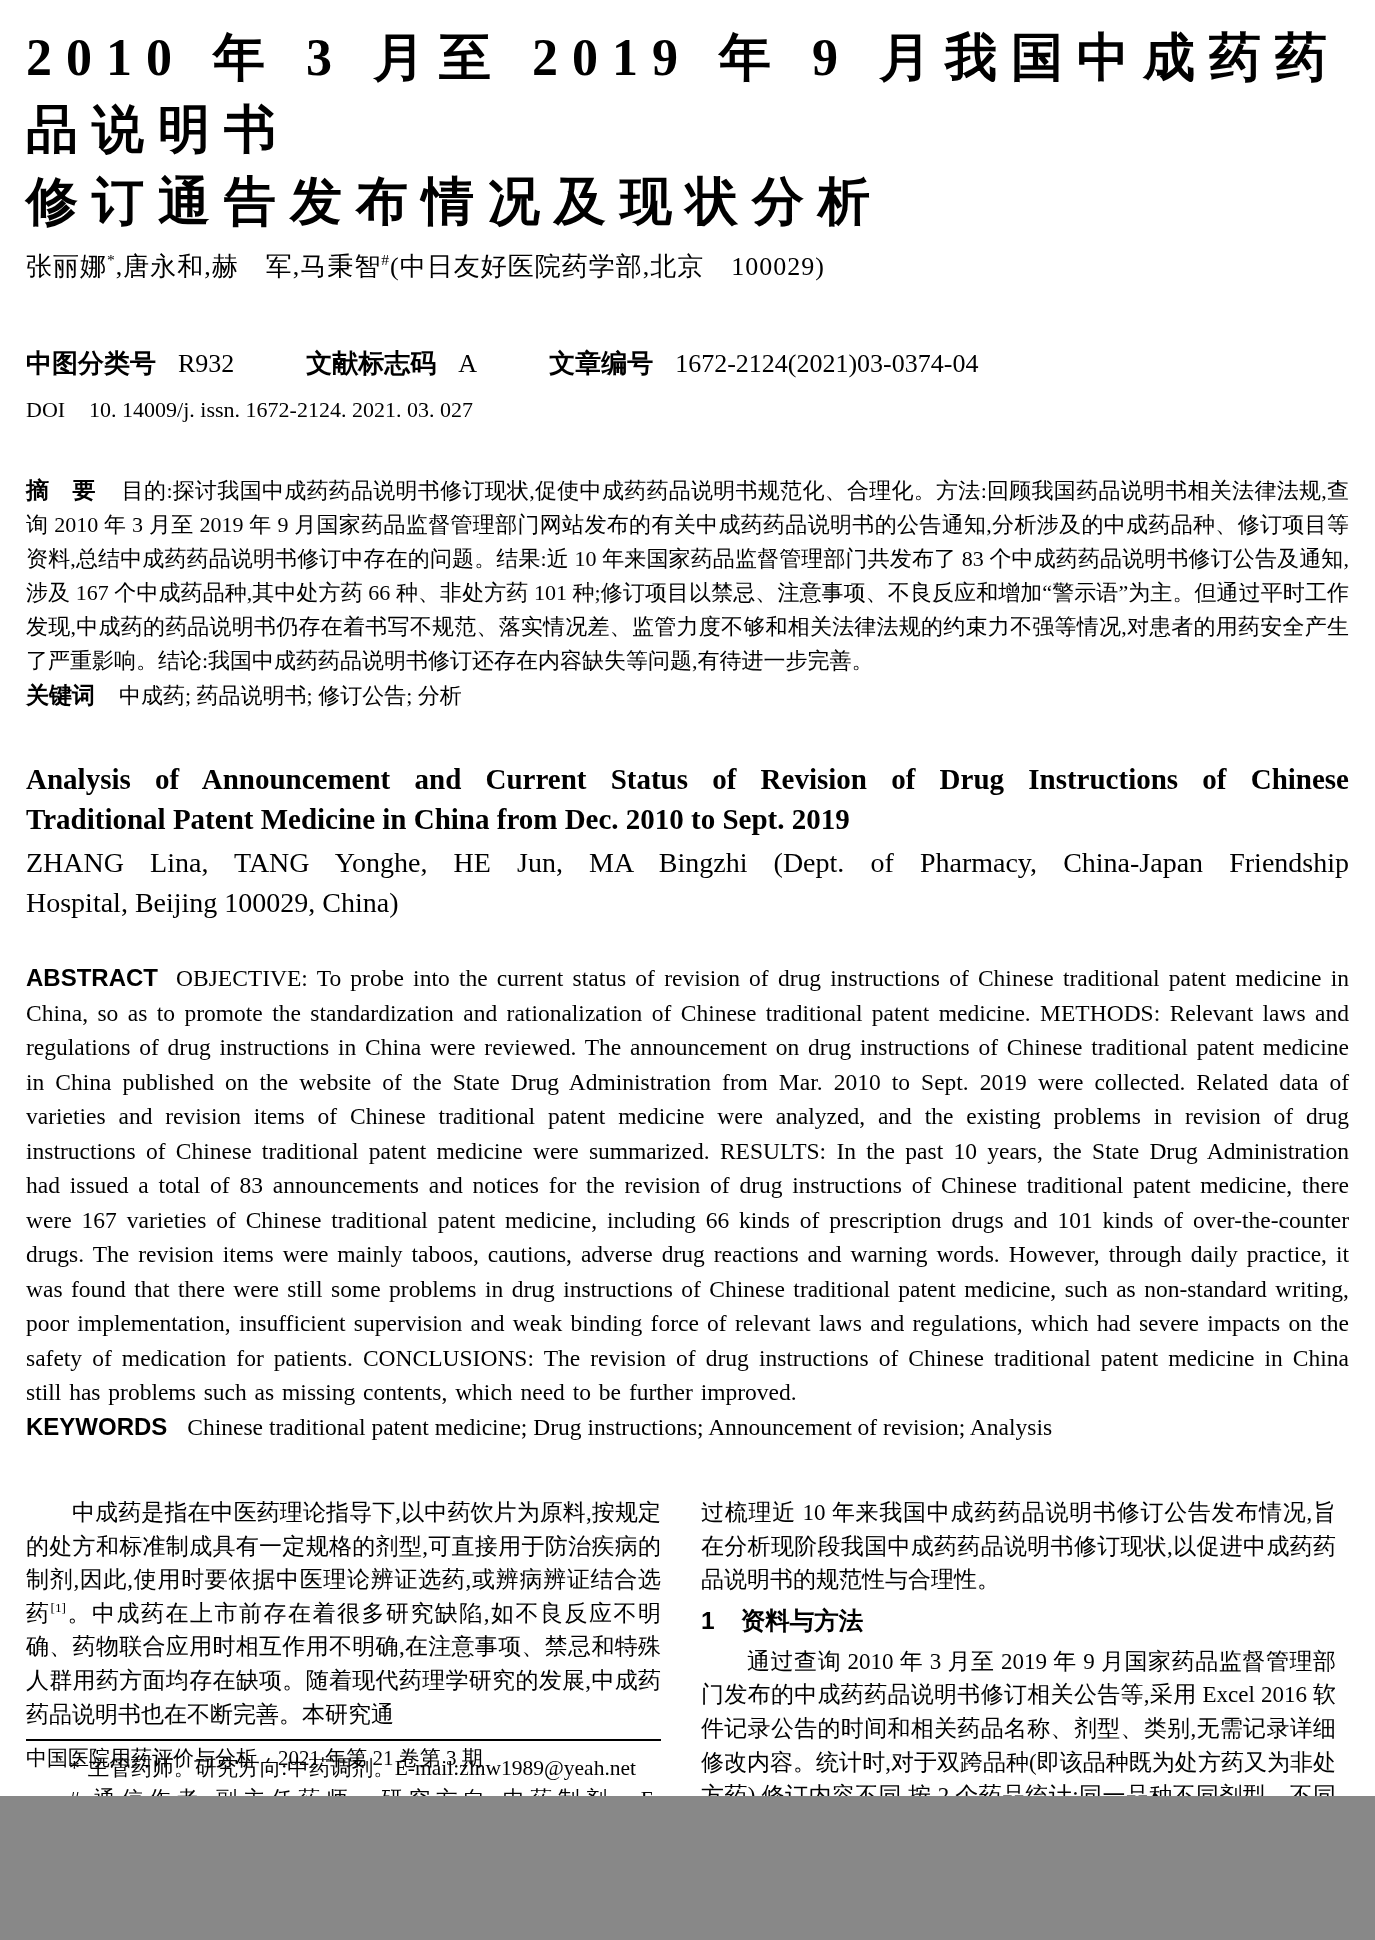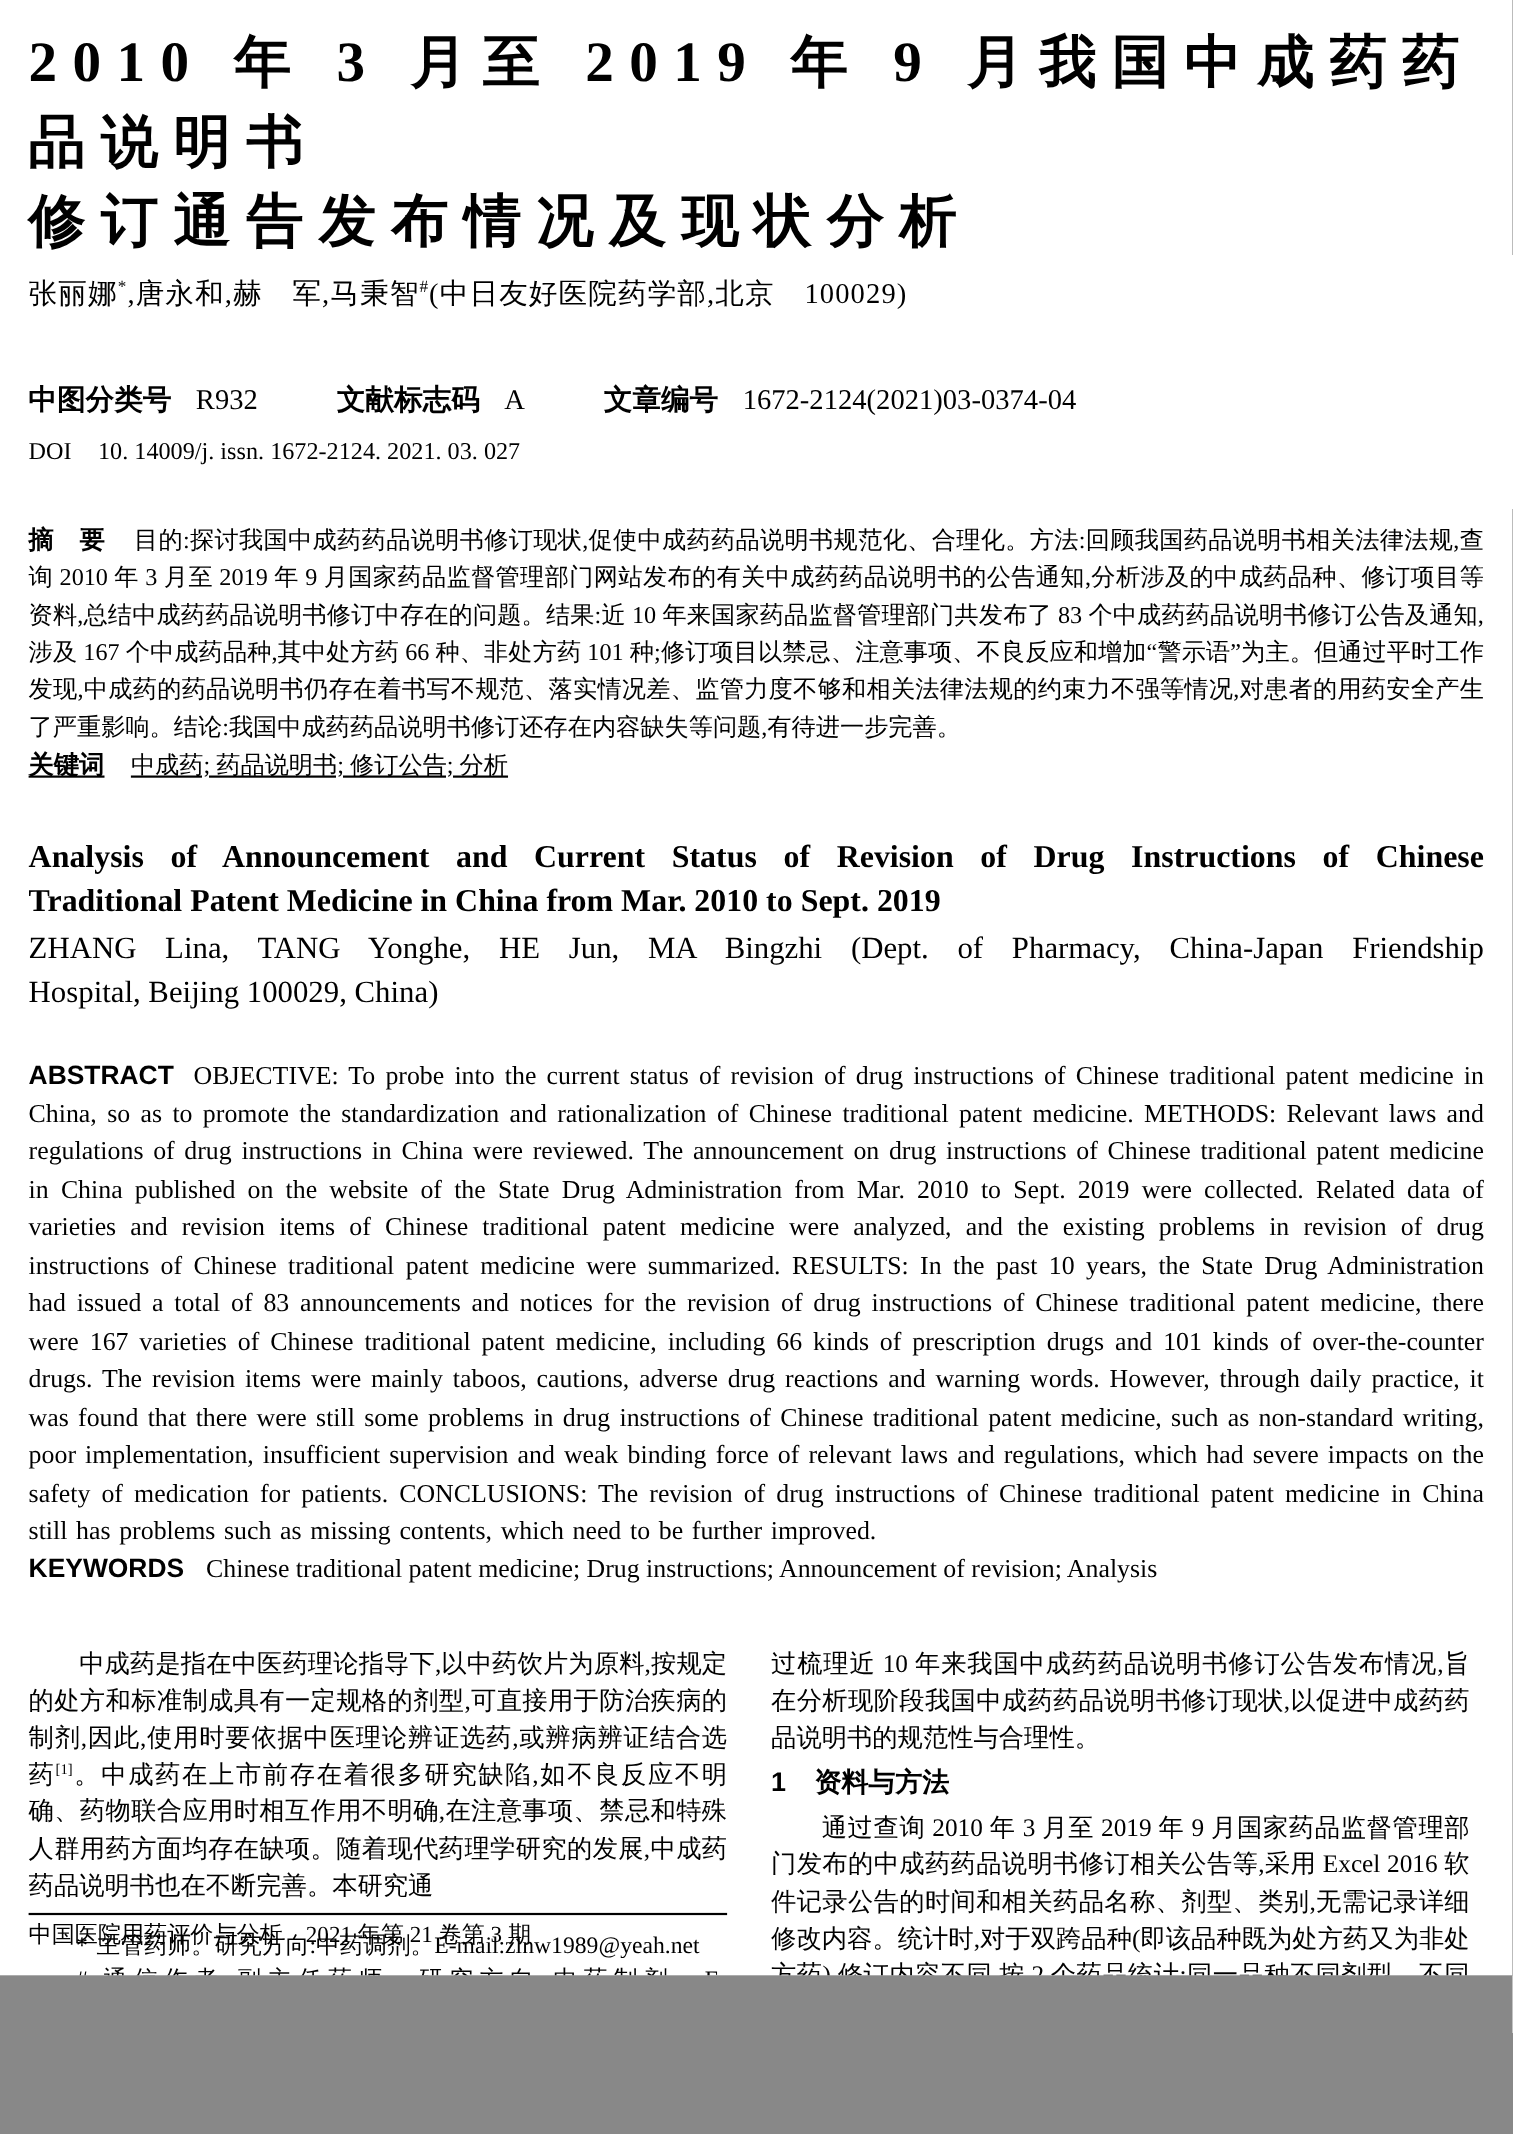--- a/index.html
+++ b/index.html
@@ -16,21 +16,21 @@
   sup { font-size:60%; vertical-align:super; line-height:0; }
   .hei { font-family:"Liberation Sans","DejaVu Sans",sans-serif; font-weight:bold; }
   .meta-row { margin:62px 0 0 0; font-size:26px; line-height:30px; }
   .meta-row .lbl { margin-right:22px; }
   .meta-row .val { margin-right:72px; }
   .meta-row .val:last-child { margin-right:0; }
   .doi-row { margin:16px 0 0 0; font-size:22px; line-height:30px; }
   .doi-row .lbl { font-weight:normal; margin-right:24px; }
   .abstract-cn { margin:48px 0 0 0; font-size:22px; line-height:34px; text-align:justify; }
   .abstract-cn .lab { margin-right:26px; font-size:23px; }
-  .kw-cn { margin:0; font-size:22px; line-height:34px;text-decoration:underline; }
+  .kw-cn { margin:0; font-size:22px; line-height:34px; }
   .kw-cn .lab { margin-right:24px; font-size:23px; }
   
   .en-title { margin:46px 0 0 0; font-size:29px; line-height:40px; font-weight:bold; }
   .en-title .jline { display:block; text-align:justify; text-align-last:justify; }
   .en-title .lline { display:block; }
   .en-authors { margin:4px 0 0 0; font-size:28px; line-height:40px; font-weight:normal; }
   .en-authors .jline { display:block; text-align:justify; text-align-last:justify; }
   .en-authors .lline { display:block; }
   .en-abstract { margin:38px 0 0 0; font-size:23.5px; line-height:34.5px; text-align:justify; word-spacing:2px; }
   .en-abstract .lab { font-size:24px; margin-right:18px; }
@@ -71,21 +71,21 @@
   <p class="meta-row"><span class="lbl hei">中图分类号</span><span class="val">R932</span><span class="lbl hei">文献标志码</span><span class="val">A</span><span class="lbl hei">文章编号</span><span class="val">1672-2124(2021)03-0374-04</span></p>
 
   <p class="doi-row"><span class="lbl">DOI</span><span>10. 14009/j. issn. 1672-2124. 2021. 03. 027</span></p>
 
   <p class="abstract-cn"><span class="lab hei">摘　要</span><span>目的:探讨我国中成药药品说明书修订现状,促使中成药药品说明书规范化、合理化。方法:回顾我国药品说明书相关法律法规,查询 2010 年 3 月至 2019 年 9 月国家药品监督管理部门网站发布的有关中成药药品说明书的公告通知,分析涉及的中成药品种、修订项目等资料,总结中成药药品说明书修订中存在的问题。结果:近 10 年来国家药品监督管理部门共发布了 83 个中成药药品说明书修订公告及通知,涉及 167 个中成药品种,其中处方药 66 种、非处方药 101 种;修订项目以禁忌、注意事项、不良反应和增加“警示语”为主。但通过平时工作发现,中成药的药品说明书仍存在着书写不规范、落实情况差、监管力度不够和相关法律法规的约束力不强等情况,对患者的用药安全产生了严重影响。结论:我国中成药药品说明书修订还存在内容缺失等问题,有待进一步完善。</span></p>
 
   <p class="kw-cn"><span class="lab hei">关键词</span><span>中成药; 药品说明书; 修订公告; 分析</span></p>
 
   <h2 class="en-title">
     <span class="jline">Analysis of Announcement and Current Status of Revision of Drug Instructions of Chinese</span>
-    <span class="lline">Traditional Patent Medicine in China from Mar. 2010 to Sept. 2019</span>
+    <span class="lline">Traditional Patent Medicine in China from Dec. 2010 to Sept. 2019</span>
   </h2>
 
   <p class="en-authors">
     <span class="jline">ZHANG Lina, TANG Yonghe, HE Jun, MA Bingzhi (Dept. of Pharmacy, China-Japan Friendship</span>
     <span class="lline">Hospital, Beijing 100029, China)</span>
   </p>
 
   <p class="en-abstract"><span class="lab hei">ABSTRACT</span><span>OBJECTIVE: To probe into the current status of revision of drug instructions of Chinese traditional patent medicine in China, so as to promote the standardization and rationalization of Chinese traditional patent medicine. METHODS: Relevant laws and regulations of drug instructions in China were reviewed. The announcement on drug instructions of Chinese traditional patent medicine in China published on the website of the State Drug Administration from Mar. 2010 to Sept. 2019 were collected. Related data of varieties and revision items of Chinese traditional patent medicine were analyzed, and the existing problems in revision of drug instructions of Chinese traditional patent medicine were summarized. RESULTS: In the past 10 years, the State Drug Administration had issued a total of 83 announcements and notices for the revision of drug instructions of Chinese traditional patent medicine, there were 167 varieties of Chinese traditional patent medicine, including 66 kinds of prescription drugs and 101 kinds of over-the-counter drugs. The revision items were mainly taboos, cautions, adverse drug reactions and warning words. However, through daily practice, it was found that there were still some problems in drug instructions of Chinese traditional patent medicine, such as non-standard writing, poor implementation, insufficient supervision and weak binding force of relevant laws and regulations, which had severe impacts on the safety of medication for patients. CONCLUSIONS: The revision of drug instructions of Chinese traditional patent medicine in China still has problems such as missing contents, which need to be further improved.</span></p>
 
   <p class="en-keywords"><span class="lab hei">KEYWORDS</span><span>Chinese traditional patent medicine; Drug instructions; Announcement of revision; Analysis</span></p>

